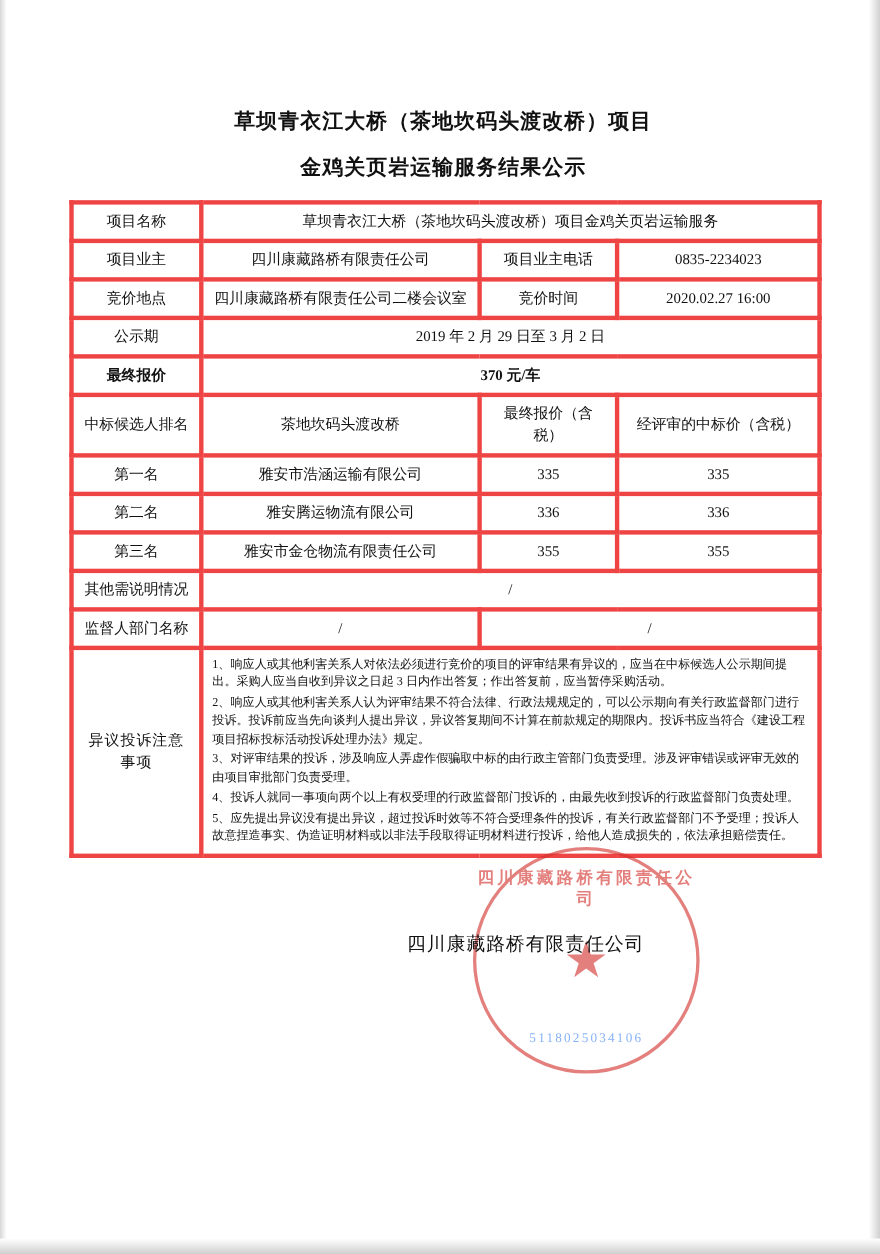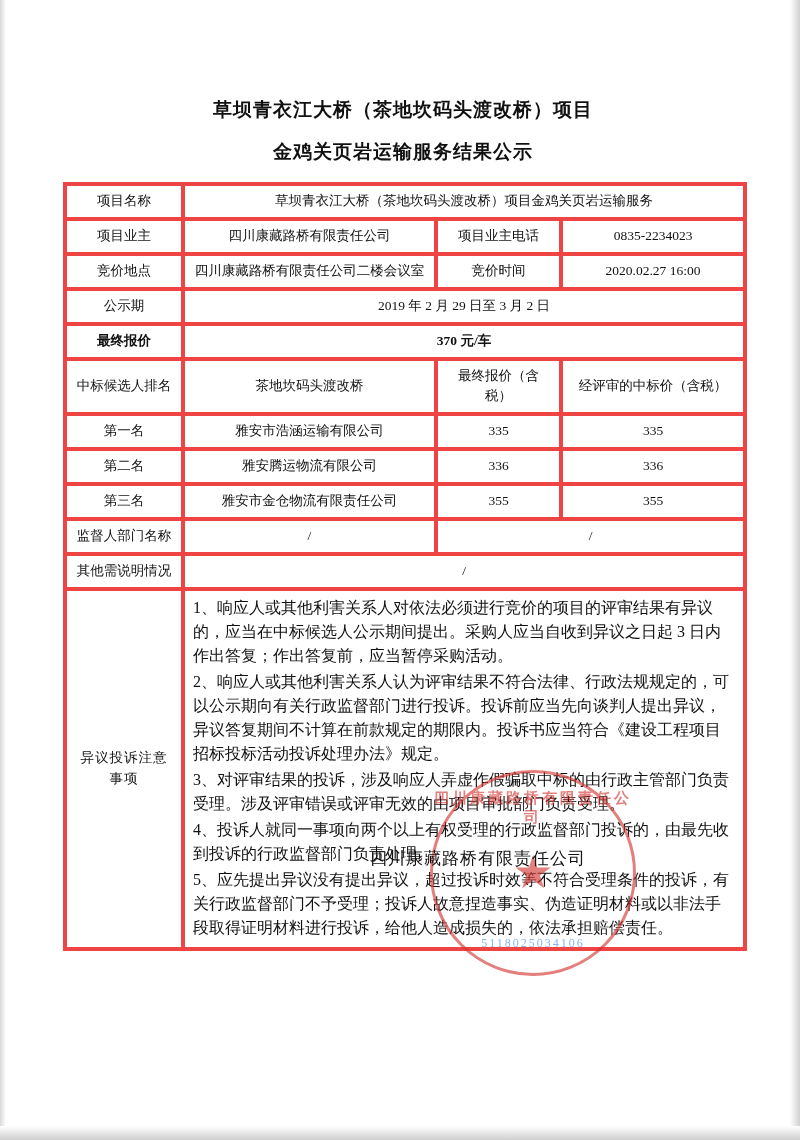--- a/index.html
+++ b/index.html
@@ -70,21 +70,21 @@
     white-space: nowrap;
   }
   td.val { text-align: center; }
   td.ctr { text-align: center; }
   td.bold { font-weight: bold; }
 
   .notes-cell {
     text-align: left;
     padding: 10px 10px 10px 12px;
     line-height: 2.05;
-    font-size: 16px;
+    font-size: 11px;
   }
   .notes-cell p {
     margin: 0 0 2px 0;
     text-indent: 0;
   }
   .notes-label {
     text-align: center;
     line-height: 2;
     letter-spacing: 1px;
     padding: 0 6px;
@@ -206,27 +206,27 @@
           <td class="ctr">336</td>
           <td class="ctr">336</td>
         </tr>
         <tr>
           <td class="lab">第三名</td>
           <td class="val">雅安市金仓物流有限责任公司</td>
           <td class="ctr">355</td>
           <td class="ctr">355</td>
         </tr>
         <tr>
+          <td class="lab">其他需说明情况</td>
+          <td class="val" colspan="3">/</td>
+        </tr>
+        <tr>
           <td class="lab">监督人部门名称</td>
           <td class="val">/</td>
           <td class="val" colspan="2">/</td>
-        </tr>
-        <tr>
-          <td class="lab">其他需说明情况</td>
-          <td class="val" colspan="3">/</td>
         </tr>
         <tr>
           <td class="notes-label">异议投诉注意事项</td>
           <td class="notes-cell" colspan="3">
             <p>1、响应人或其他利害关系人对依法必须进行竞价的项目的评审结果有异议的，应当在中标候选人公示期间提出。采购人应当自收到异议之日起 3 日内作出答复；作出答复前，应当暂停采购活动。</p>
             <p>2、响应人或其他利害关系人认为评审结果不符合法律、行政法规规定的，可以公示期向有关行政监督部门进行投诉。投诉前应当先向谈判人提出异议，异议答复期间不计算在前款规定的期限内。投诉书应当符合《建设工程项目招标投标活动投诉处理办法》规定。</p>
             <p>3、对评审结果的投诉，涉及响应人弄虚作假骗取中标的由行政主管部门负责受理。涉及评审错误或评审无效的由项目审批部门负责受理。</p>
             <p>4、投诉人就同一事项向两个以上有权受理的行政监督部门投诉的，由最先收到投诉的行政监督部门负责处理。</p>
             <p>5、应先提出异议没有提出异议，超过投诉时效等不符合受理条件的投诉，有关行政监督部门不予受理；投诉人故意捏造事实、伪造证明材料或以非法手段取得证明材料进行投诉，给他人造成损失的，依法承担赔偿责任。</p>
           </td>

